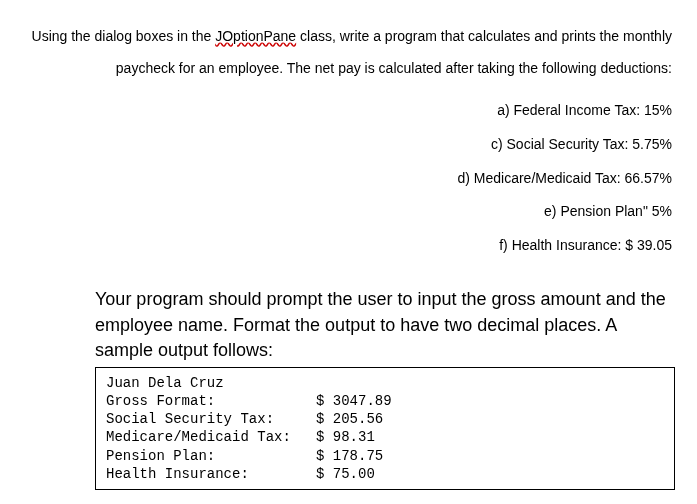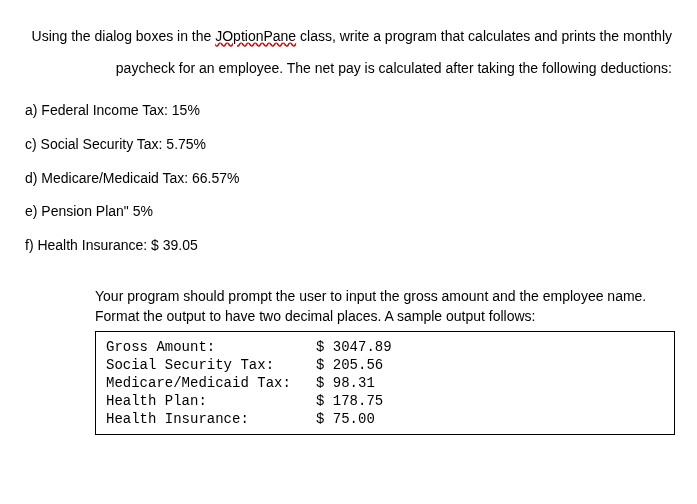--- a/index.html
+++ b/index.html
@@ -17,29 +17,30 @@
     margin-bottom: 10px;
     text-align: right;
   }
   .joption {
     text-decoration: underline;
     text-decoration-style: wavy;
     text-decoration-color: #cc0000;
   }
   .deductions {
     line-height: 2.4;
+    text-align: right;
   }
   .instruction-block {
     margin-top: 25px;
     margin-left: 70px;
     width: 580px;
   }
   .instruction-text {
     font-family: Arial, sans-serif;
-    font-size: 14px;
+    font-size: 18px;
     line-height: 1.4;
     margin-bottom: 4px;
   }
   .output-box {
     border: 1.5px solid #000;
     padding: 6px 10px;
     font-family: "Courier New", monospace;
     font-size: 14px;
     line-height: 1.3;
   }
@@ -63,34 +64,35 @@
   <div>a) Federal Income Tax: 15%</div>
   <div>c) Social Security Tax: 5.75%</div>
   <div>d) Medicare/Medicaid Tax: 66.57%</div>
   <div>e) Pension Plan" 5%</div>
   <div>f) Health Insurance: $ 39.05</div>
 </div>
 
 <div class="instruction-block">
   <div class="instruction-text">Your program should prompt the user to input the gross amount and the employee name. Format the output to have two decimal places. A sample output follows:</div>
   <div class="output-box">
+    <div>Juan Dela Cruz</div>
     <div class="output-row">
-      <div class="output-label">Gross Amount:</div>
+      <div class="output-label">Gross Format:</div>
       <div class="output-value">$ 3047.89</div>
     </div>
     <div class="output-row">
       <div class="output-label">Social Security Tax:</div>
       <div class="output-value">$ 205.56</div>
     </div>
     <div class="output-row">
       <div class="output-label">Medicare/Medicaid Tax:</div>
       <div class="output-value">$ 98.31</div>
     </div>
     <div class="output-row">
-      <div class="output-label">Health Plan:</div>
+      <div class="output-label">Pension Plan:</div>
       <div class="output-value">$ 178.75</div>
     </div>
     <div class="output-row">
       <div class="output-label">Health Insurance:</div>
       <div class="output-value">$ 75.00</div>
     </div>
 
   </div>
 </div>
 

